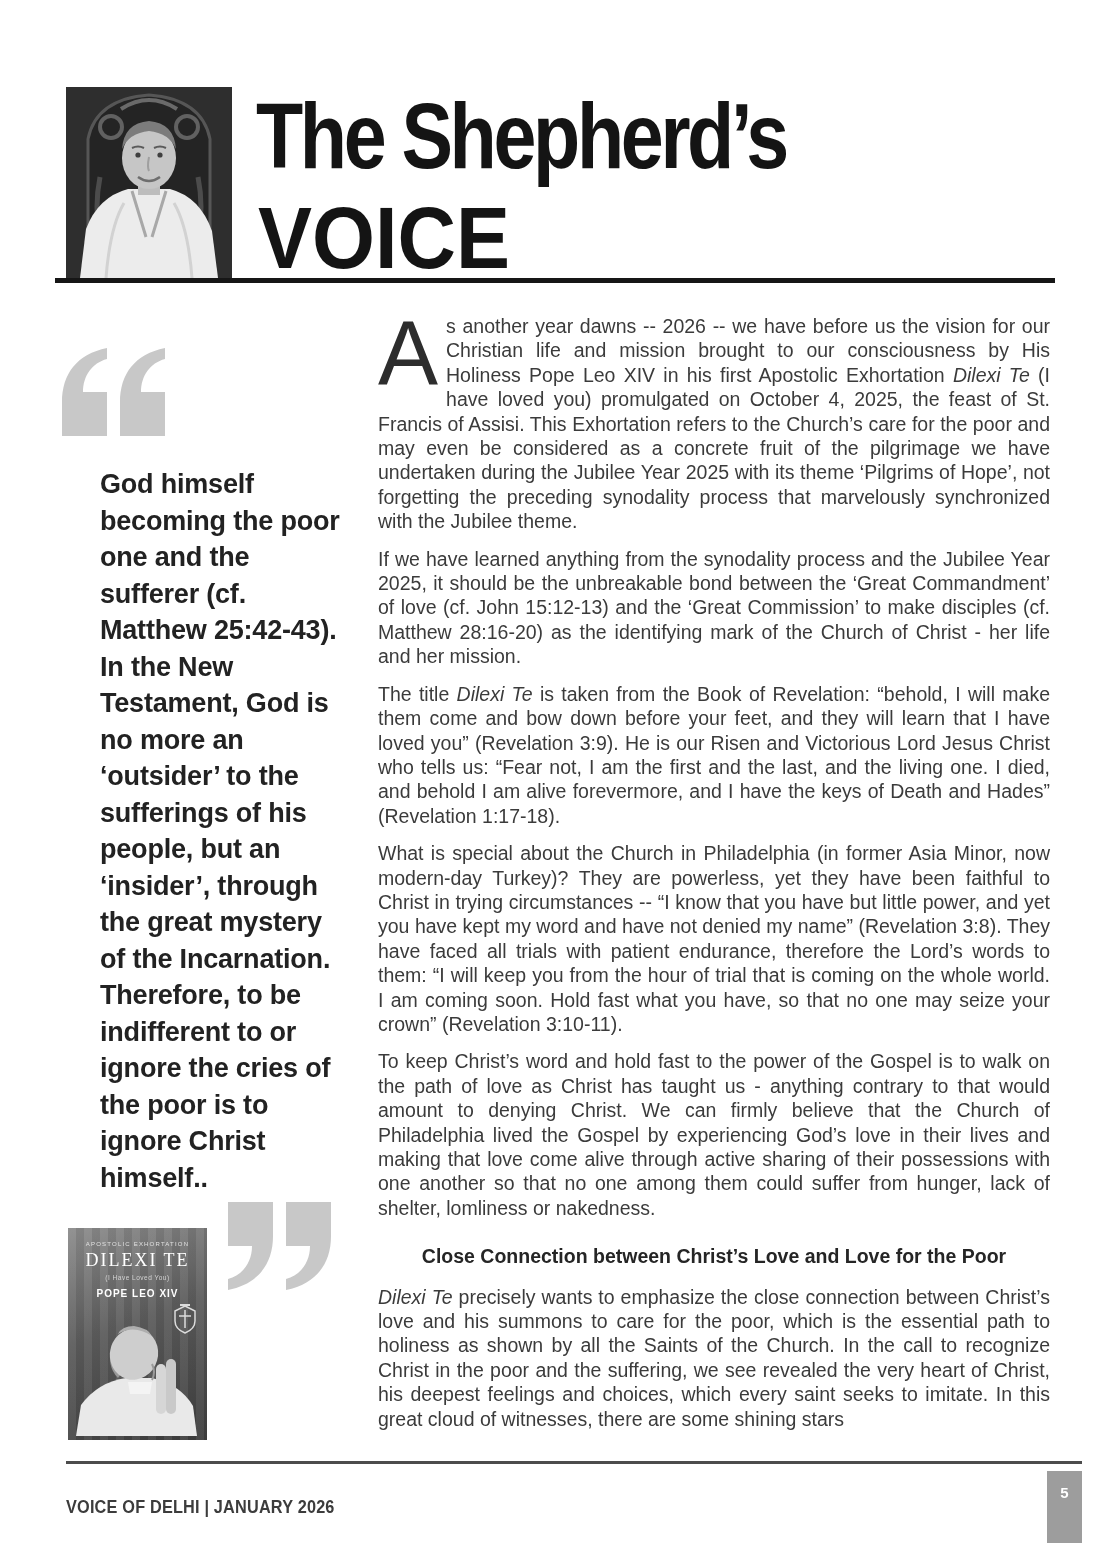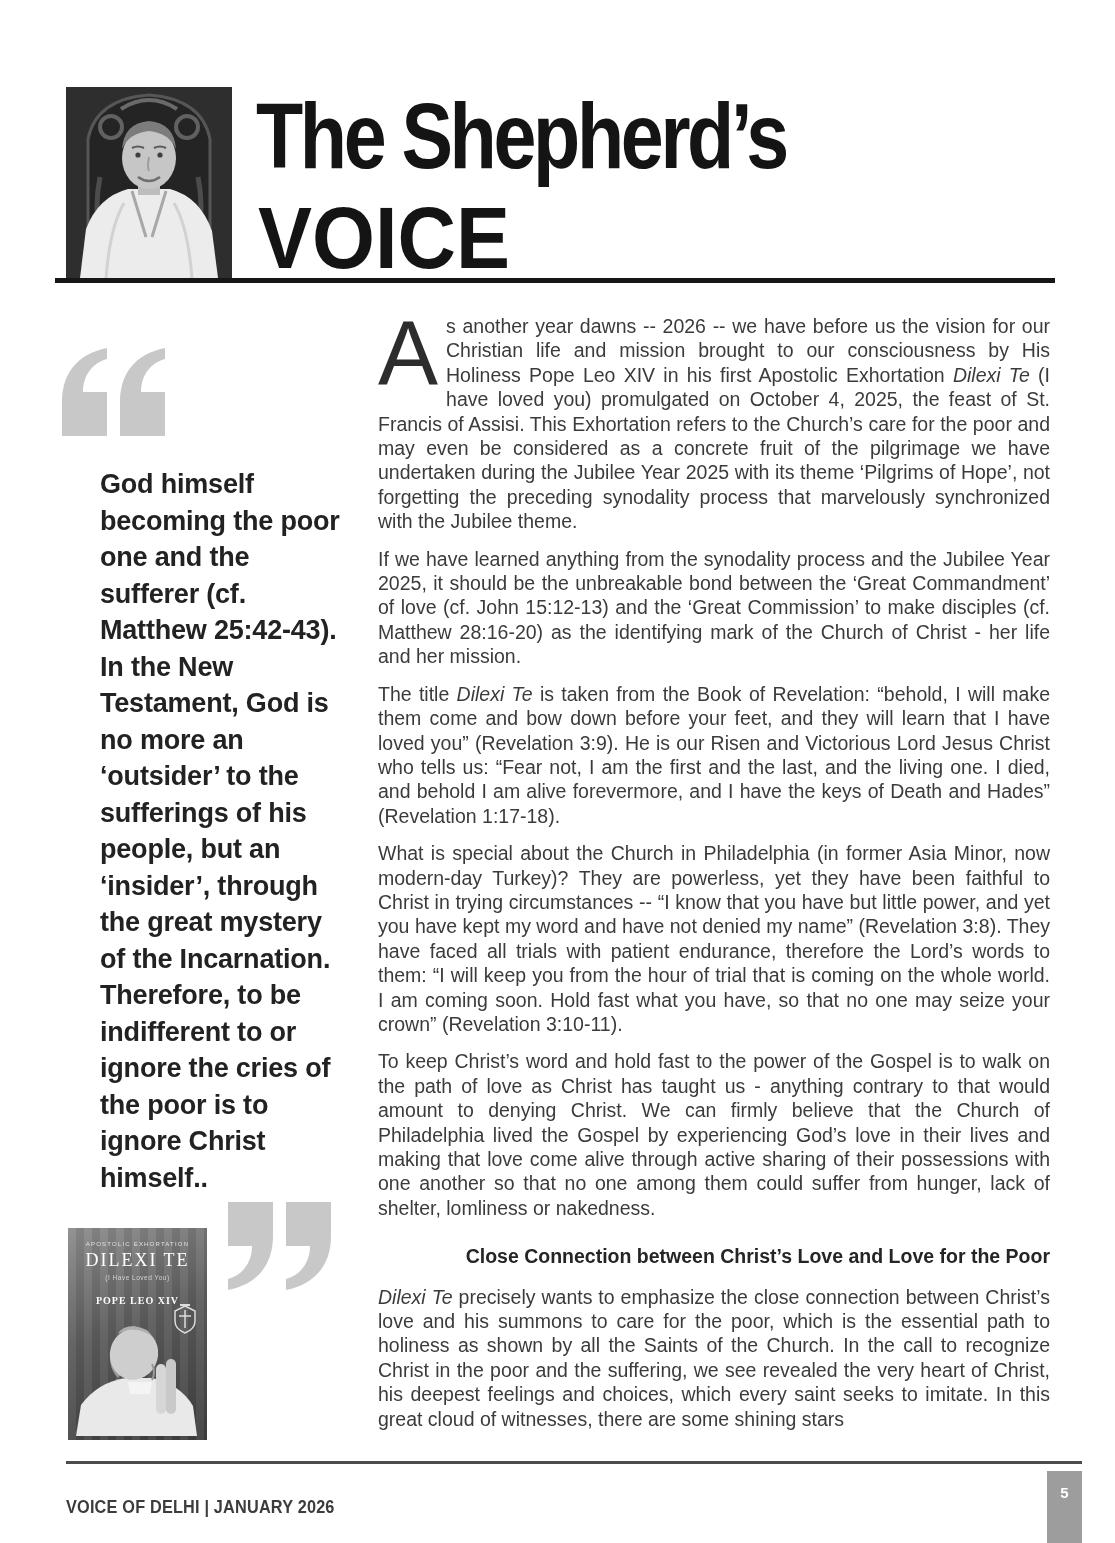--- a/index.html
+++ b/index.html
@@ -22,31 +22,31 @@
         line-height:36.5px;color:#222222;letter-spacing:-0.2px;}
 
   .book-cover{position:absolute;left:68px;top:1228px;width:139px;height:212px;overflow:hidden;
         background:linear-gradient(160deg,#8d8d8d 0%,#5d5d5d 45%,#3e3e3e 100%);}
   .book-cover .cover-texture{position:absolute;inset:0;
         background:repeating-linear-gradient(90deg,rgba(255,255,255,0.05) 0 8px,rgba(0,0,0,0.06) 8px 16px);}
   .cover-text{position:relative;text-align:center;padding-top:13px;color:#fff;}
   .cover-kicker{font-size:6px;letter-spacing:1.2px;color:#e2e2e2;}
   .cover-title{font-family:"Liberation Serif", serif;font-size:18px;letter-spacing:2px;color:#ffffff;margin-top:3px;}
   .cover-subtitle{font-size:6.5px;color:#d4d4d4;margin-top:3px;letter-spacing:0.5px;}
-  .cover-author{font-size:10px;font-weight:bold;letter-spacing:1px;margin-top:14px;color:#ffffff;font-family:Liberation Serif, serif;}
+  .cover-author{font-size:10px;font-weight:bold;letter-spacing:1px;margin-top:7px;color:#ffffff;}
   .cover-figure{position:absolute;left:0;bottom:0;}
   .cover-emblem{position:absolute;right:10px;top:76px;}
 
   
   .article{position:absolute;left:378px;top:314px;width:672px;font-size:19.5px;line-height:24.4px;
         color:#3b3b3b;text-align:justify;}
   .article p{margin:0 0 13px 0;}
   .article i{font-style:italic;}
   .drop-cap{float:left;font-size:90px;line-height:70px;padding:4px 8px 0 0;color:#2d2d2d;font-weight:400;}
-  .section-heading{font-weight:bold;color:#252525;margin:24px 0 16px 0;text-align:right;}
+  .section-heading{font-weight:bold;color:#252525;margin:24px 0 16px 0;text-align:center;}
 
   
   .footer-rule{position:absolute;left:66px;top:1461px;width:1016px;height:3px;background:#4c4c4c;}
   .footer-credit{position:absolute;left:66px;top:1497px;font-size:17.5px;font-weight:bold;color:#3c3c3c;
         transform:scaleX(0.93);transform-origin:0 0;white-space:nowrap;letter-spacing:0.2px;}
   .page-number-badge{position:absolute;left:1047px;top:1471px;width:35px;height:72px;background:#9d9d9d;
         color:#ffffff;font-size:15px;font-weight:bold;text-align:center;padding-top:13px;box-sizing:border-box;}
 </style>
 </head>
 <body>

